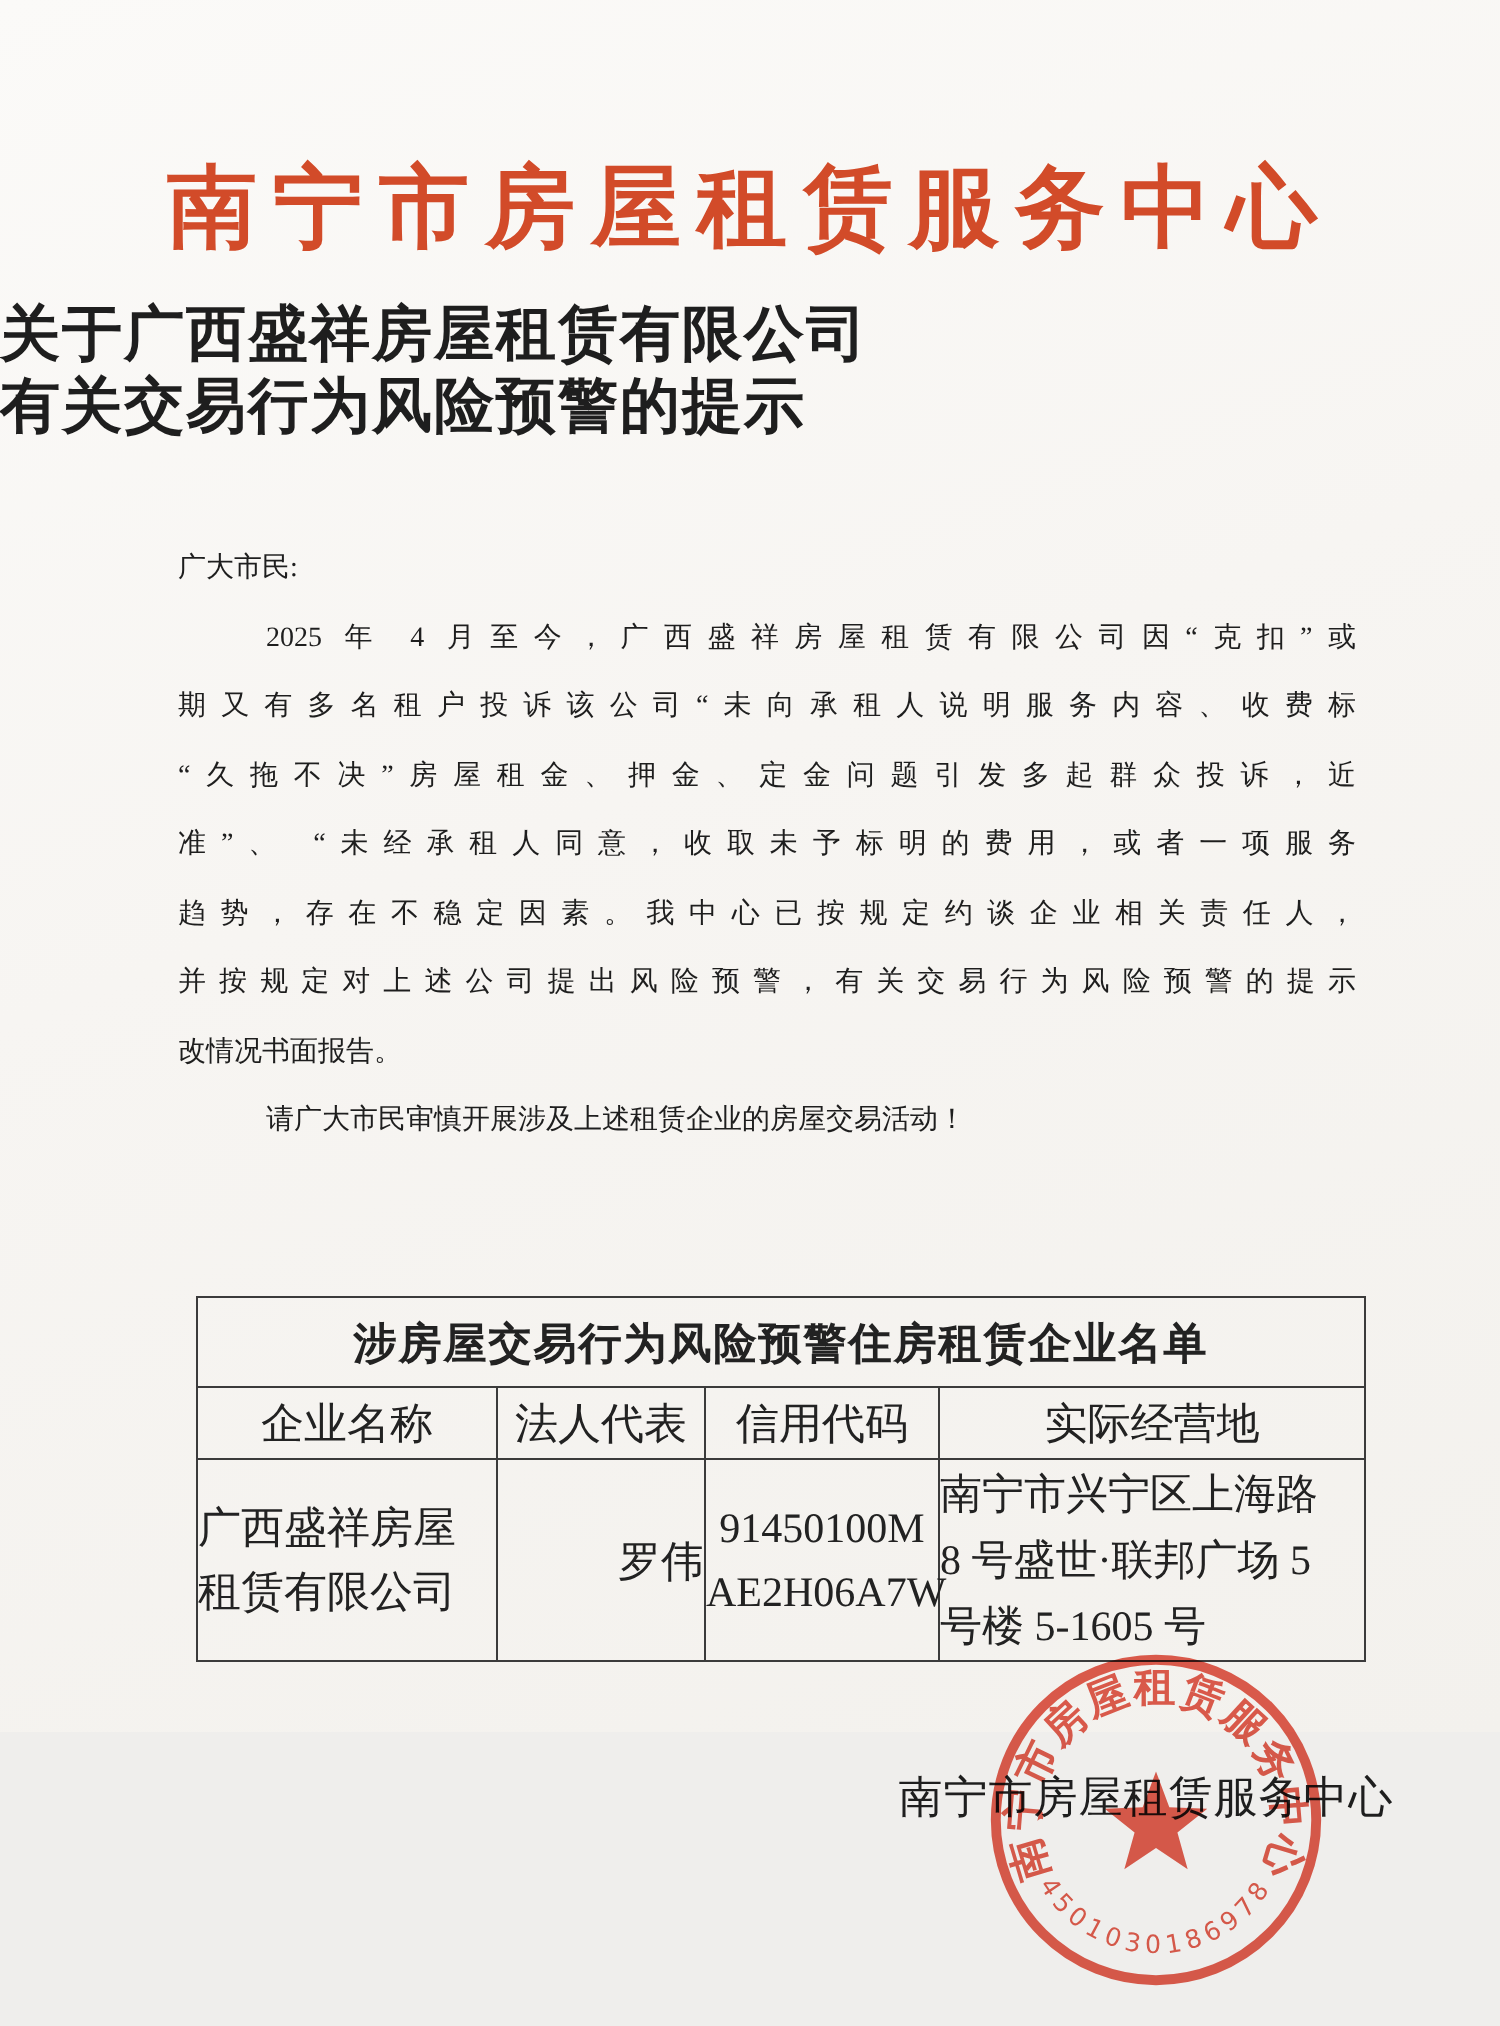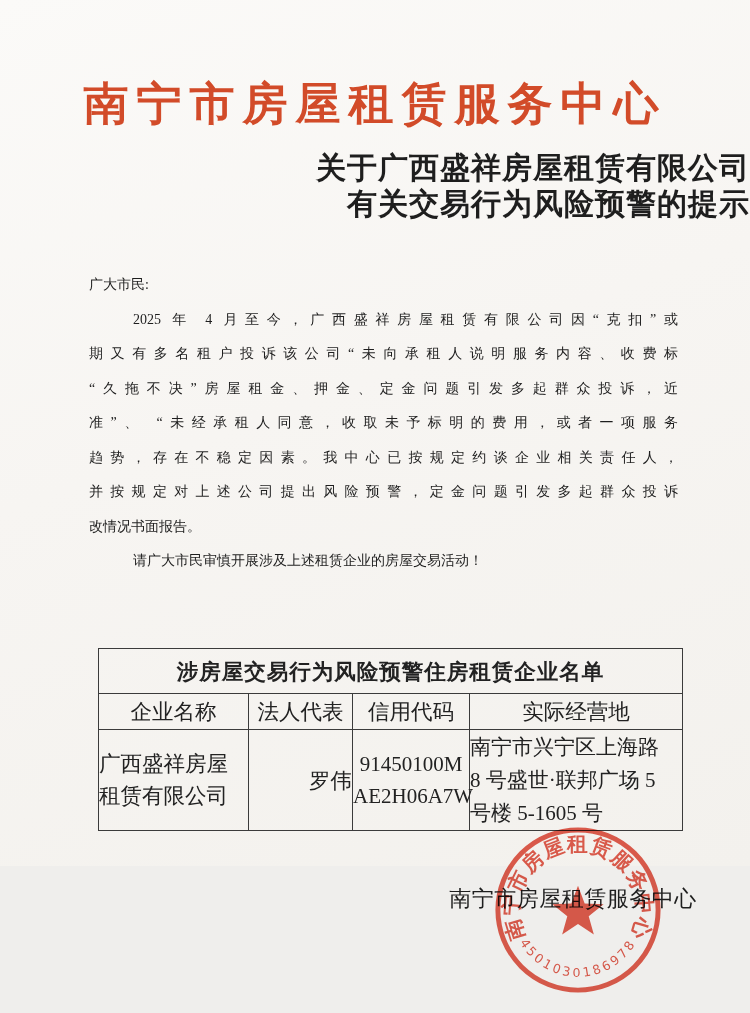--- a/index.html
+++ b/index.html
@@ -19,21 +19,21 @@
   .org-title{
     position:absolute;top:74px;left:0;width:750px;
     text-align:center;
     font-size:45px;font-weight:bold;
     letter-spacing:8px;
     white-space:nowrap;
   }
   
   .doc-title{
     position:absolute;top:150px;left:0;width:750px;
-    text-align:right;
+    text-align:left;
     font-size:30px;font-weight:bold;
     line-height:36px;
     letter-spacing:1px;
   }
   
   .letter-body{
     position:absolute;top:268px;left:89px;width:589px;
     font-size:14px;
     line-height:34.5px;
   }
@@ -103,21 +103,21 @@
   </div>
 
   <div class="letter-body">
     <div class="greeting">广大市民:</div>
     <div>
         <div class="body-line indent justify">2025 年 4 月至今，广西盛祥房屋租赁有限公司因“克扣”或</div>
         <div class="body-line justify">期又有多名租户投诉该公司“未向承租人说明服务内容、收费标</div>
         <div class="body-line justify">“久拖不决”房屋租金、押金、定金问题引发多起群众投诉，近</div>
         <div class="body-line justify">准”、 “未经承租人同意，收取未予标明的费用，或者一项服务</div>
         <div class="body-line justify">趋势，存在不稳定因素。我中心已按规定约谈企业相关责任人，</div>
-        <div class="body-line justify">并按规定对上述公司提出风险预警，定金问题引发多起群众投诉</div>
+        <div class="body-line justify">并按规定对上述公司提出风险预警，有关交易行为风险预警的提示</div>
         <div class="body-line">改情况书面报告。</div>
         <div class="body-line indent">请广大市民审慎开展涉及上述租赁企业的房屋交易活动！</div>
       </div>
   </div>
 
   <table class="risk-table">
     <colgroup>
       <col style="width:150px">
       <col style="width:104px">
       <col style="width:117px">

